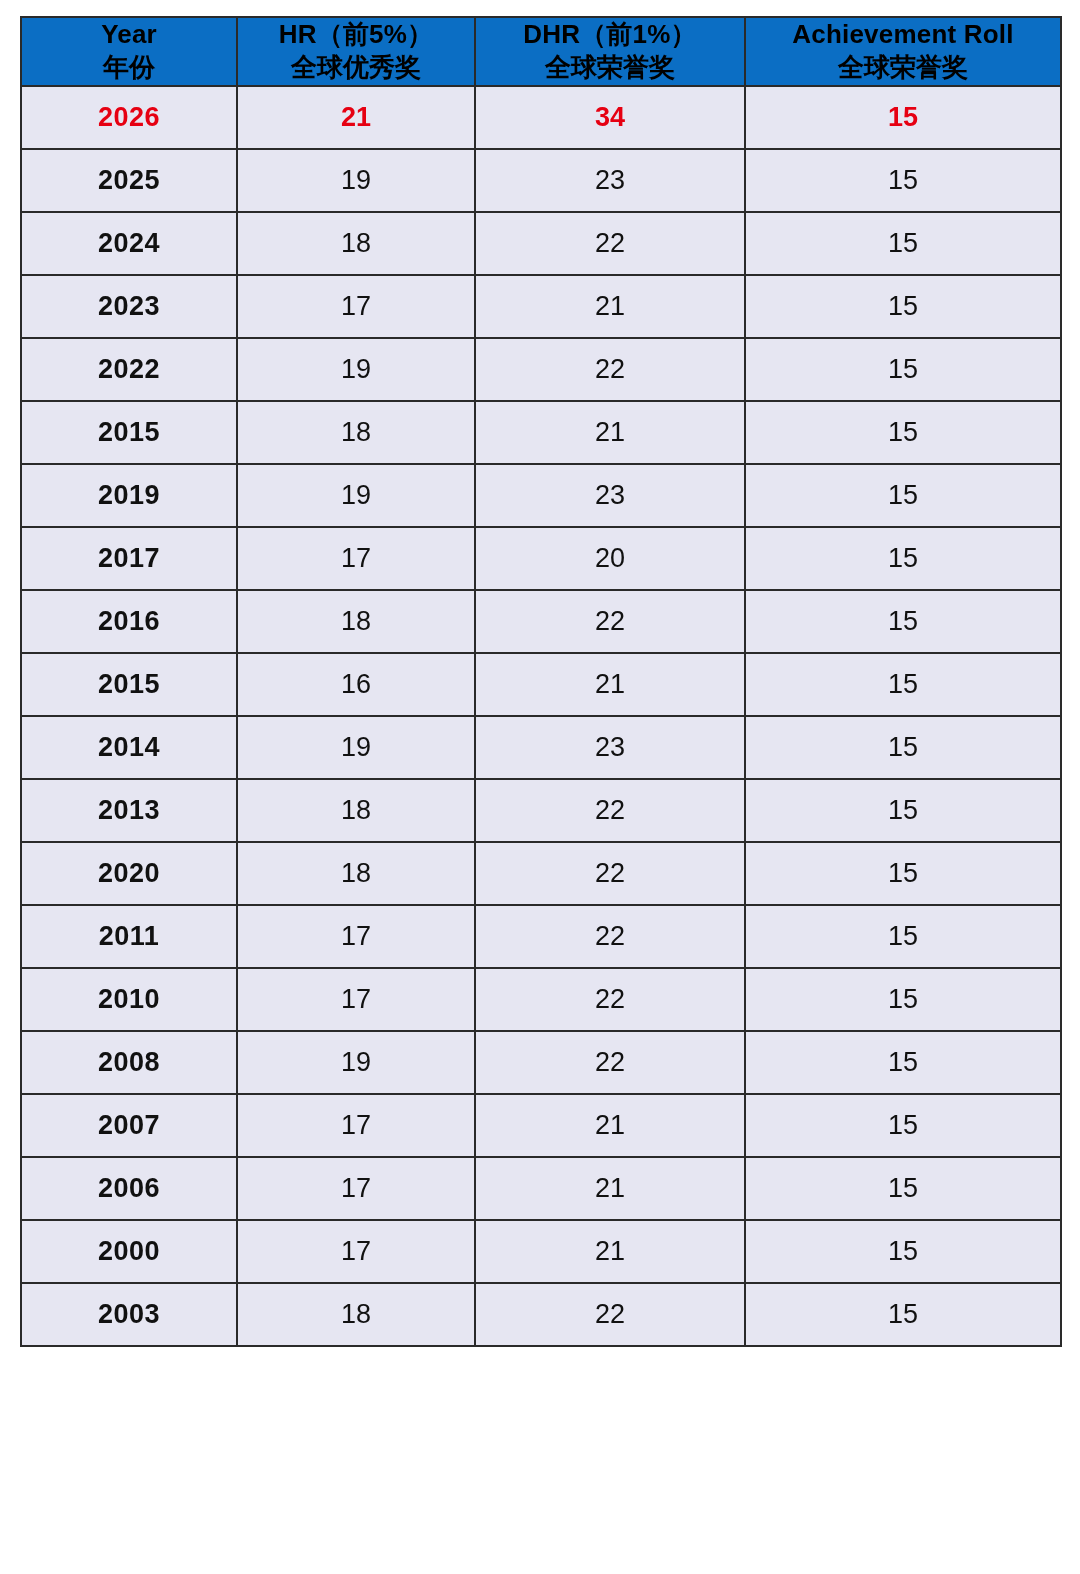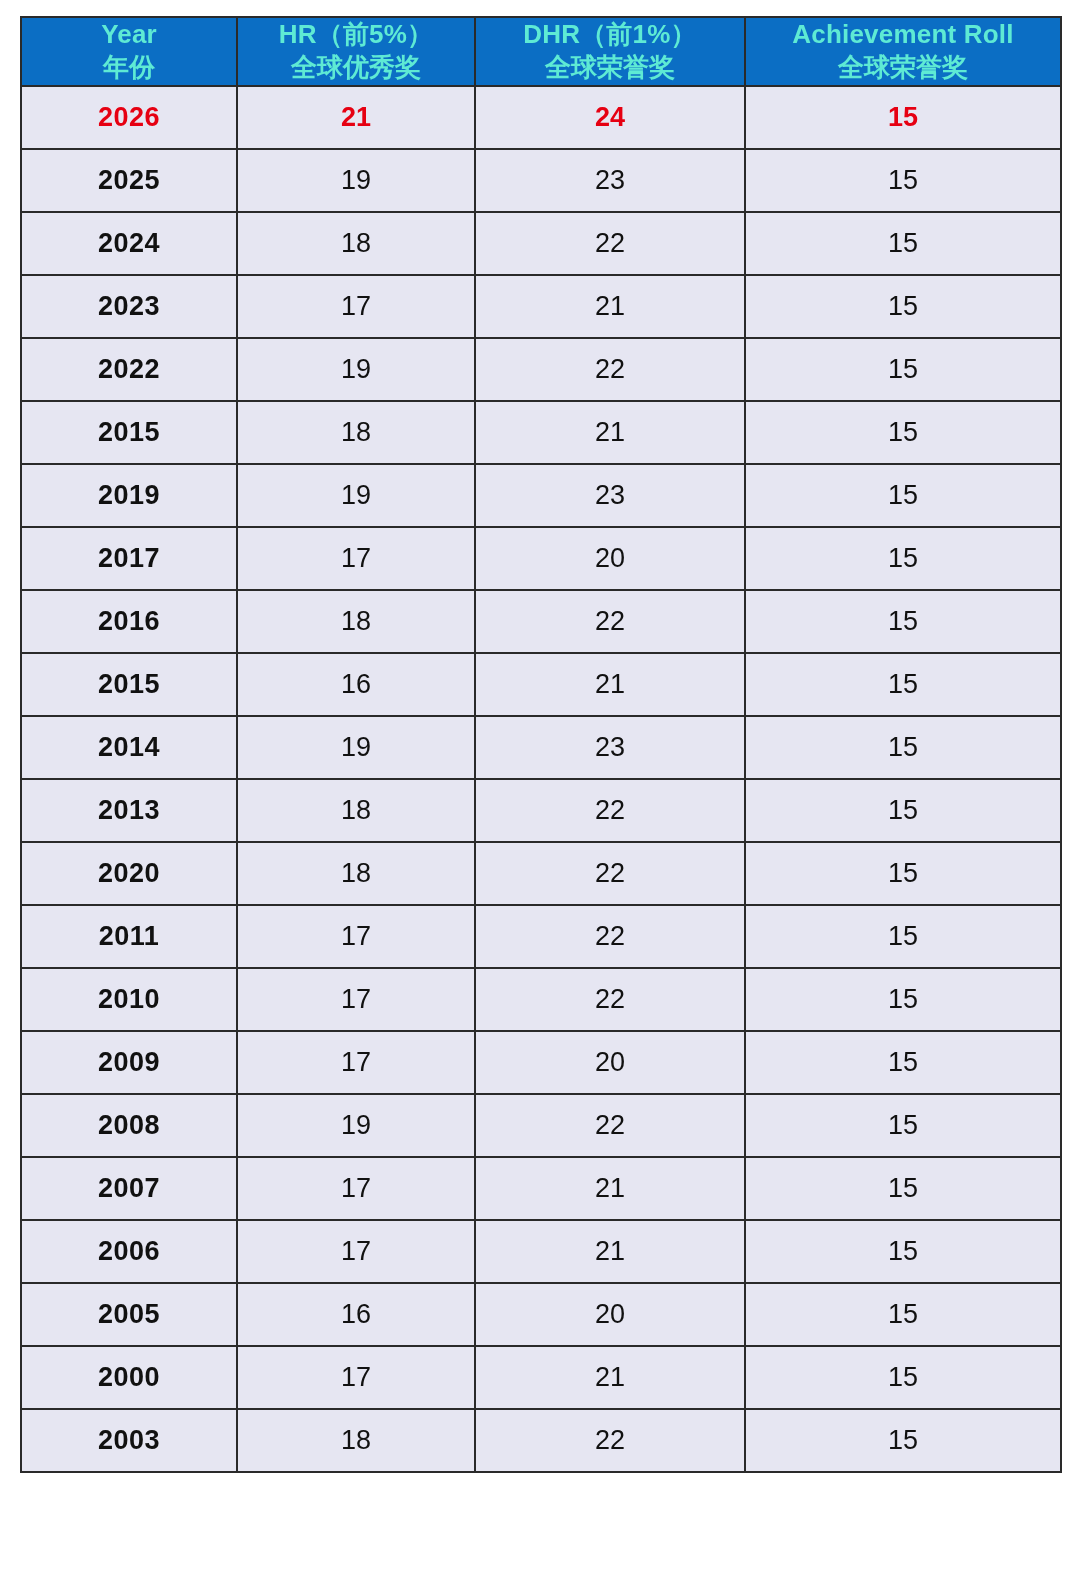--- a/index.html
+++ b/index.html
@@ -25,21 +25,21 @@
   #score-table col.c-ar     { width: 316px; }
 
   #score-table th, #score-table td {
     border: 2px solid #2a2a2a;
     text-align: center;
     vertical-align: middle;
     padding: 0;
   }
   thead th {
     background: #0b6ec4;
-    color: #5eead4;
+    color: #000000;
     font-weight: bold;
     font-size: 26px;
     line-height: 1.28;
     padding: 12px 4px 14px 4px;
     border-color: #1a1a1a;
   }
   thead th .ln1 { display: block; letter-spacing: 0.2px; }
   thead th .ln2 { display: block; }
 
   tbody td {
@@ -91,21 +91,21 @@
       <th>
         <span class="ln1">Achievement Roll</span>
         <span class="ln2">全球荣誉奖</span>
       </th>
     </tr>
   </thead>
   <tbody id="table-body">
       <tr class="highlight">
         <td class="year">2026</td>
         <td class="num">21</td>
-        <td class="num">24</td>
+        <td class="num">34</td>
         <td class="num">15</td>
       </tr>
       <tr>
         <td class="year">2025</td>
         <td class="num">19</td>
         <td class="num">23</td>
         <td class="num">15</td>
       </tr>
       <tr>
         <td class="year">2024</td>
@@ -179,47 +179,35 @@
         <td class="num">22</td>
         <td class="num">15</td>
       </tr>
       <tr>
         <td class="year">2010</td>
         <td class="num">17</td>
         <td class="num">22</td>
         <td class="num">15</td>
       </tr>
       <tr>
-        <td class="year">2009</td>
-        <td class="num">17</td>
-        <td class="num">20</td>
-        <td class="num">15</td>
-      </tr>
-      <tr>
         <td class="year">2008</td>
         <td class="num">19</td>
         <td class="num">22</td>
         <td class="num">15</td>
       </tr>
       <tr>
         <td class="year">2007</td>
         <td class="num">17</td>
         <td class="num">21</td>
         <td class="num">15</td>
       </tr>
       <tr>
         <td class="year">2006</td>
         <td class="num">17</td>
         <td class="num">21</td>
-        <td class="num">15</td>
-      </tr>
-      <tr>
-        <td class="year">2005</td>
-        <td class="num">16</td>
-        <td class="num">20</td>
         <td class="num">15</td>
       </tr>
       <tr>
         <td class="year">2000</td>
         <td class="num">17</td>
         <td class="num">21</td>
         <td class="num">15</td>
       </tr>
       <tr>
         <td class="year">2003</td>

